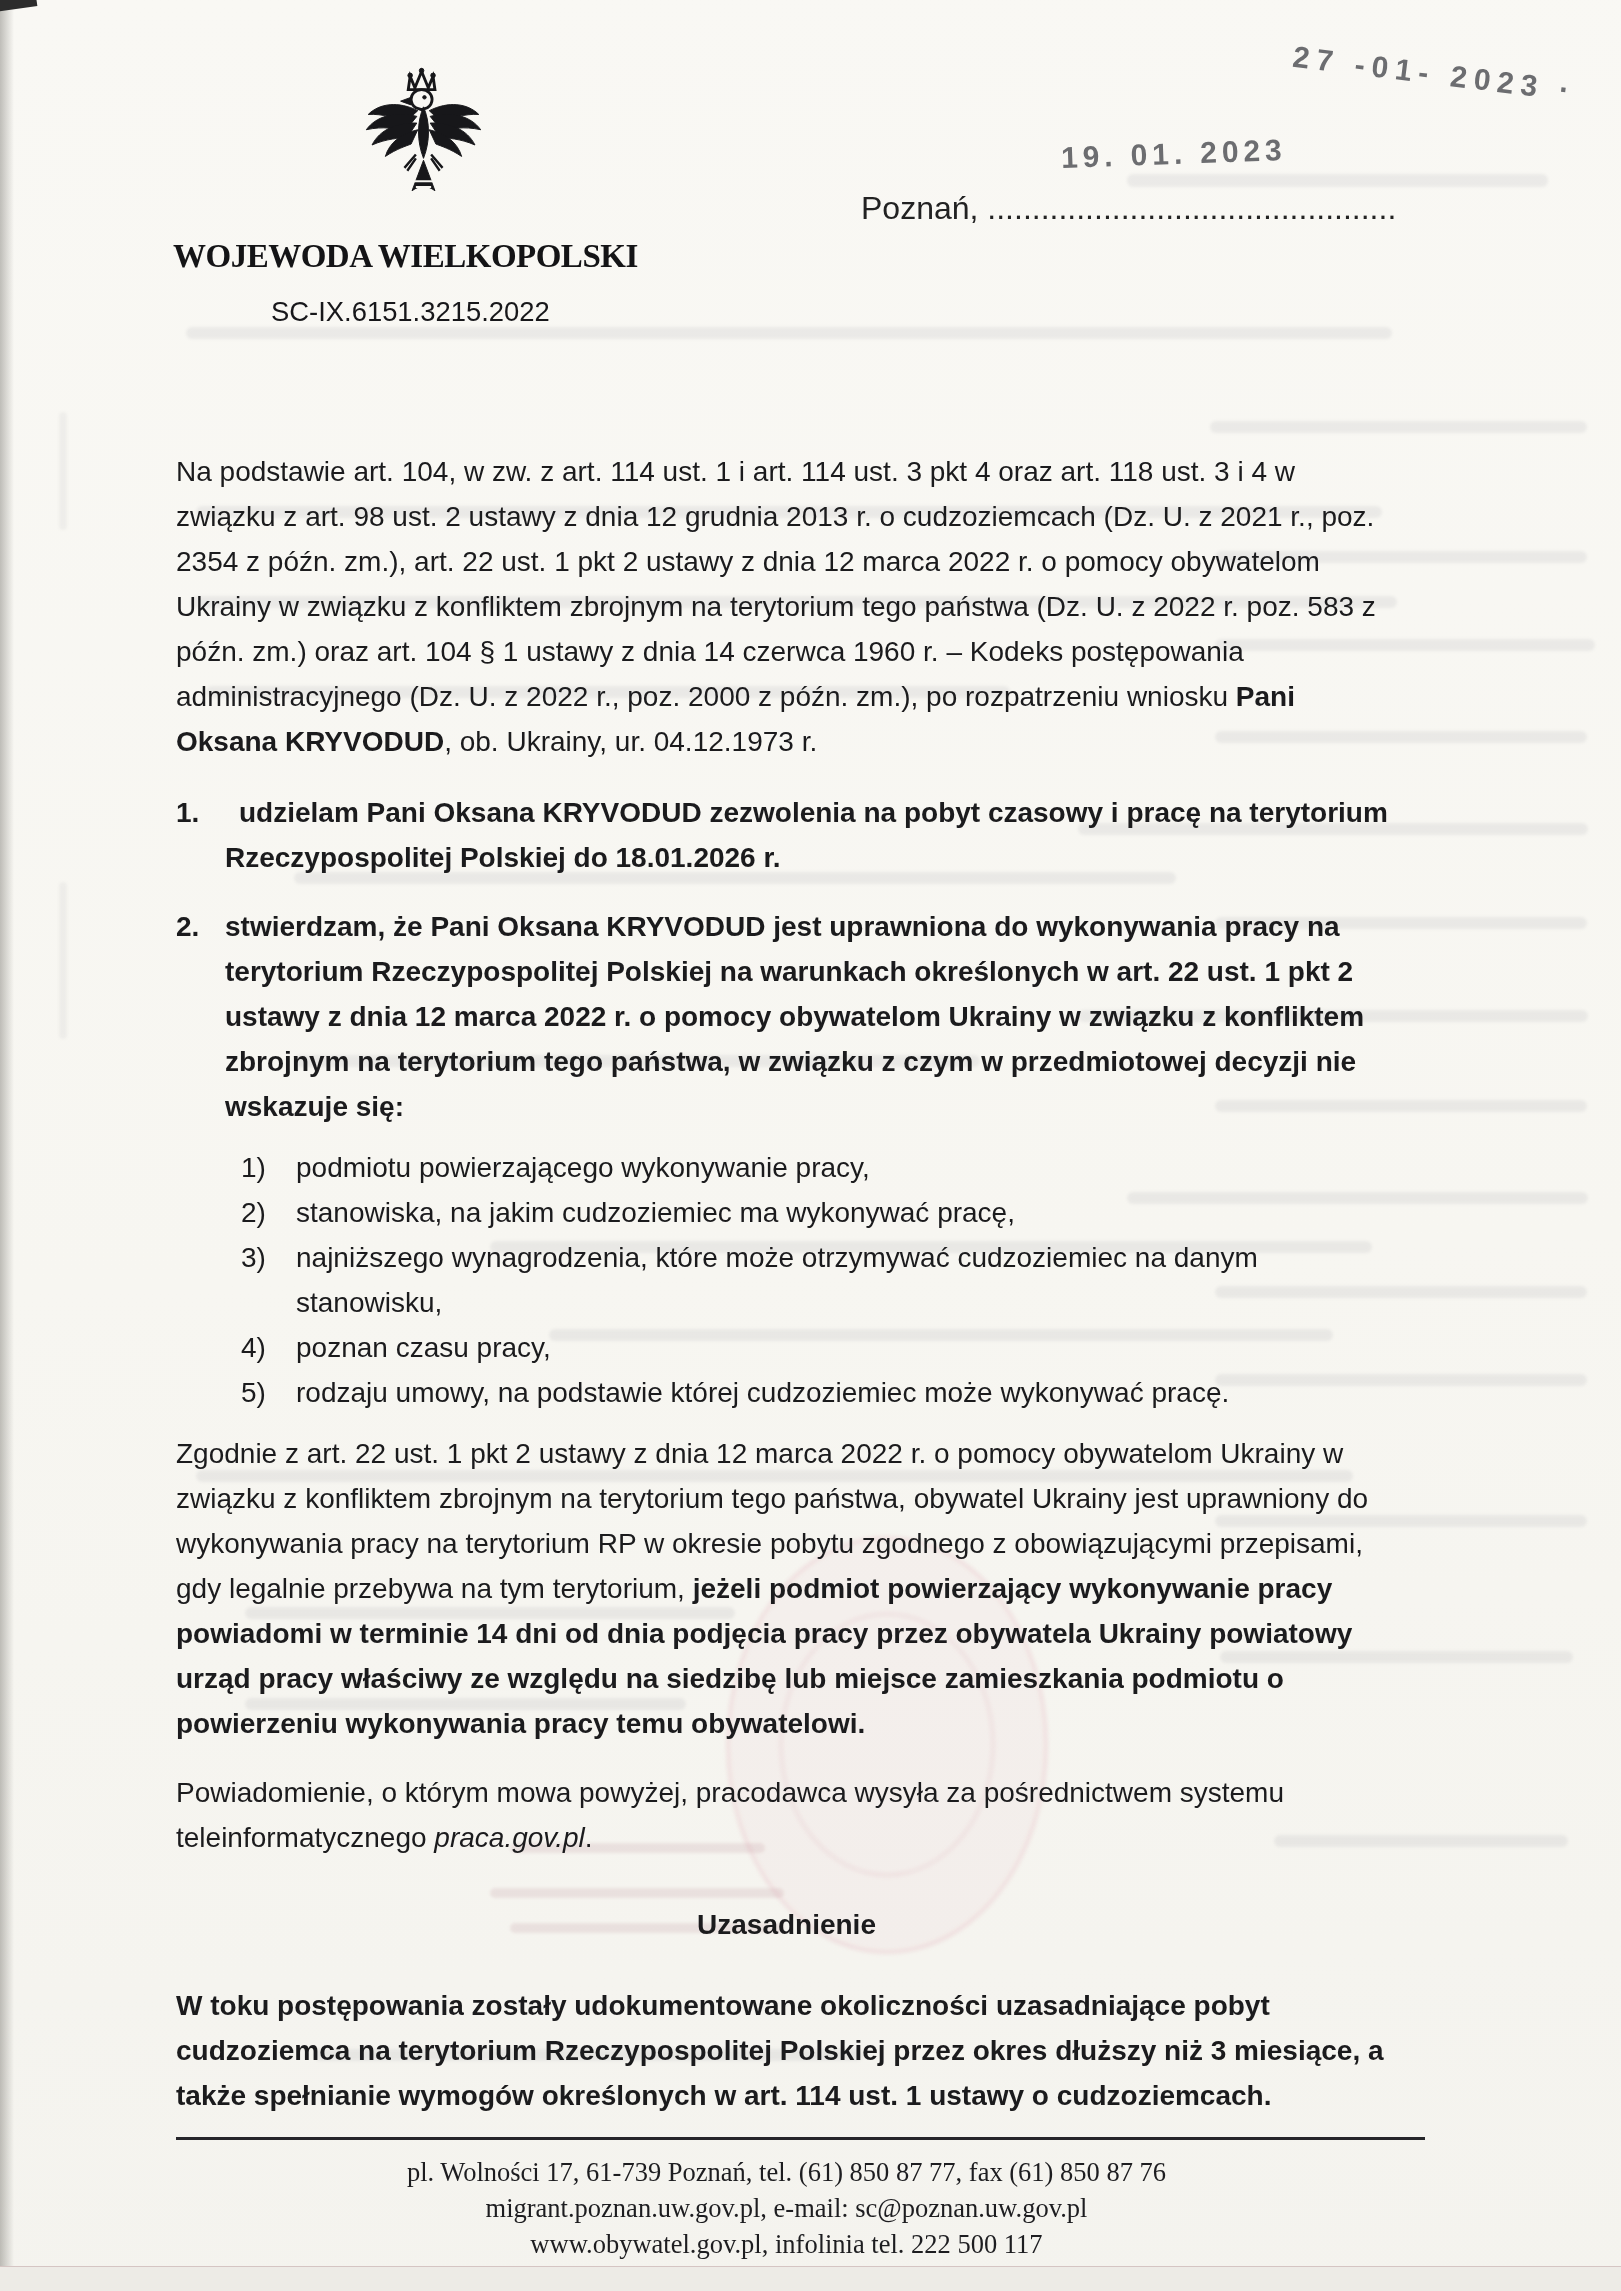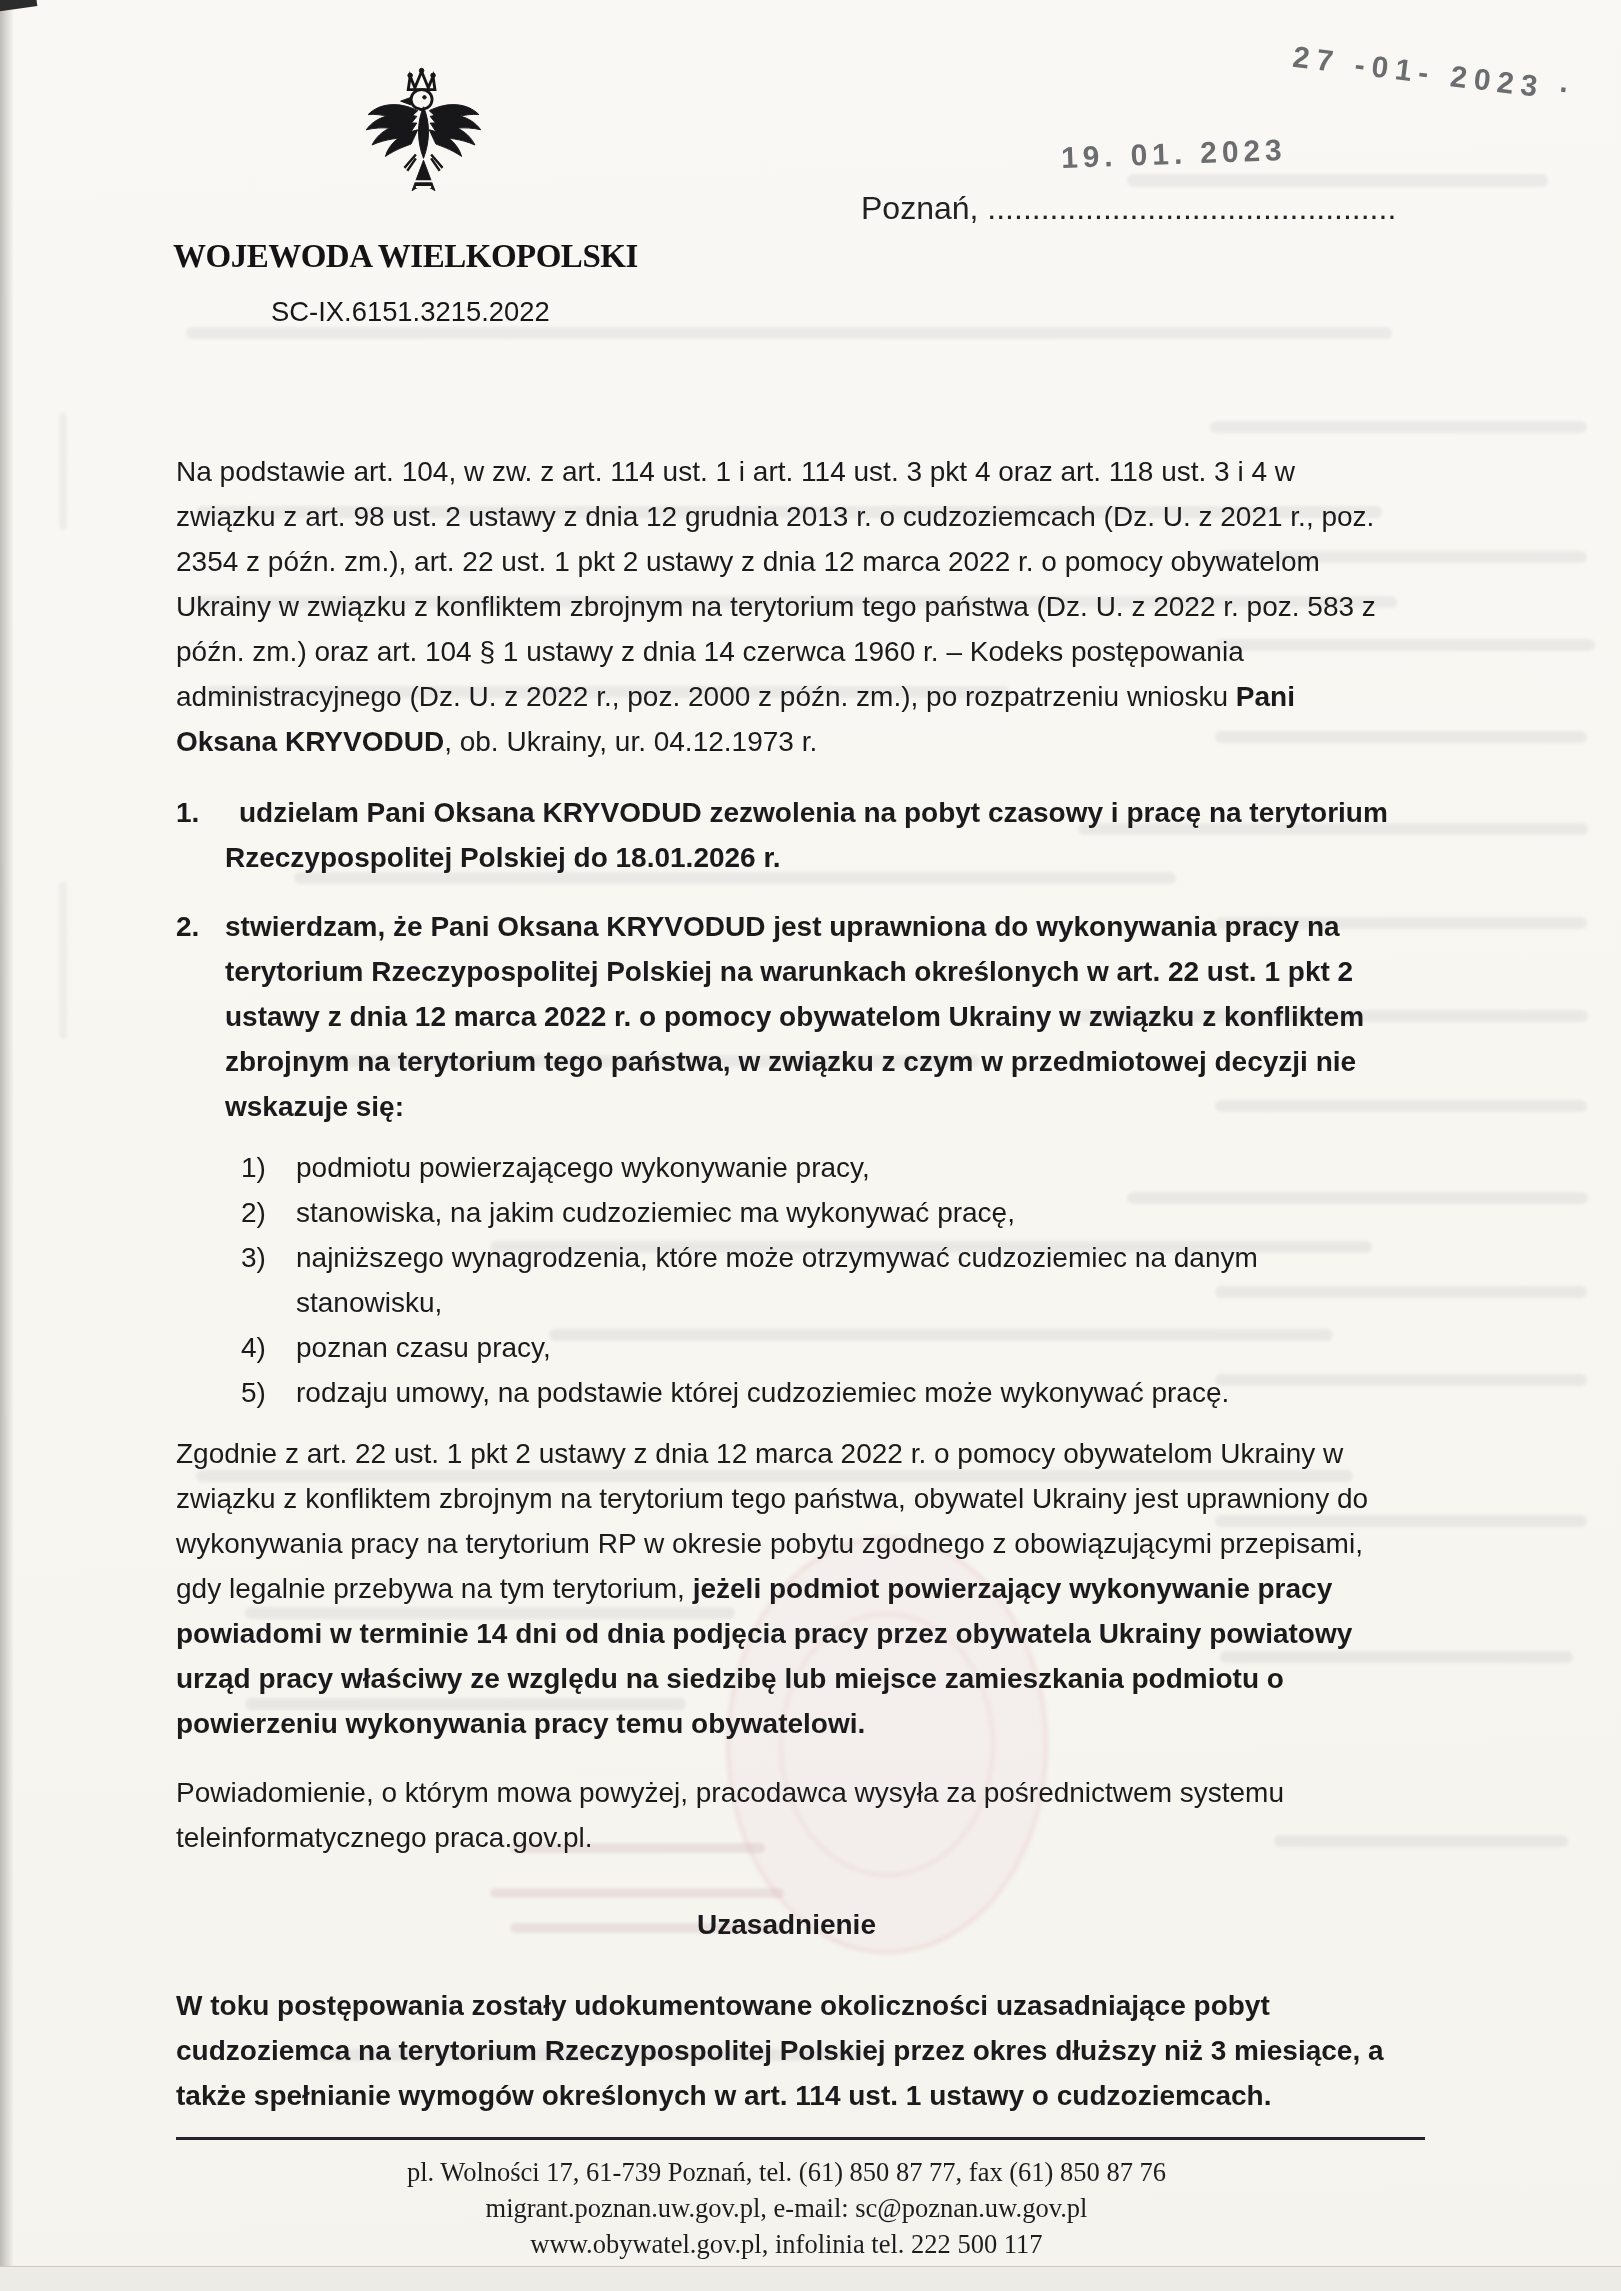--- a/index.html
+++ b/index.html
@@ -177,21 +177,21 @@
         <div class="li-body"><span>poznan czasu pracy,</span></div>
       </div>
       <div class="li-row">
         <span class="li-num">5)</span>
         <div class="li-body"><span>rodzaju umowy, na podstawie której cudzoziemiec może wykonywać pracę.</span></div>
       </div>
     </div>
 
   <p class="para p-zgodnie"><span>Zgodnie z art. 22 ust. 1 pkt 2 ustawy z dnia 12 marca 2022 r. o pomocy obywatelom Ukrainy w związku z konfliktem zbrojnym na terytorium tego państwa, obywatel Ukrainy jest uprawniony do wykonywania pracy na terytorium RP w okresie pobytu zgodnego z obowiązującymi przepisami, gdy legalnie przebywa na tym terytorium, </span><span style="font-weight: 700;">jeżeli podmiot powierzający wykonywanie pracy powiadomi w terminie 14 dni od dnia podjęcia pracy przez obywatela Ukrainy powiatowy urząd pracy właściwy ze względu na siedzibę lub miejsce zamieszkania podmiotu o powierzeniu wykonywania pracy temu obywatelowi.</span></p>
 
-  <p class="para p-powiad"><span>Powiadomienie, o którym mowa powyżej, pracodawca wysyła za pośrednictwem systemu teleinformatycznego </span><span style="">praca.gov.pl</span><span>.</span></p>
+  <p class="para p-powiad"><span>Powiadomienie, o którym mowa powyżej, pracodawca wysyła za pośrednictwem systemu teleinformatycznego </span><span style="font-style: italic;">praca.gov.pl</span><span>.</span></p>
 
   <h2 class="section-heading">Uzasadnienie</h2>
 
   <p class="para p-wtoku">W toku postępowania zostały udokumentowane okoliczności uzasadniające pobyt cudzoziemca na terytorium Rzeczypospolitej Polskiej przez okres dłuższy niż 3 miesiące, a także spełnianie wymogów określonych w art. 114 ust. 1 ustawy o cudzoziemcach.</p>
 
   <div class="footer-rule"></div>
   <div class="footer">
     <div>pl. Wolności 17, 61-739 Poznań, tel. (61) 850 87 77, fax (61) 850 87 76</div>
     <div>migrant.poznan.uw.gov.pl, e-mail: sc@poznan.uw.gov.pl</div>
     <div>www.obywatel.gov.pl, infolinia tel. 222 500 117</div>

